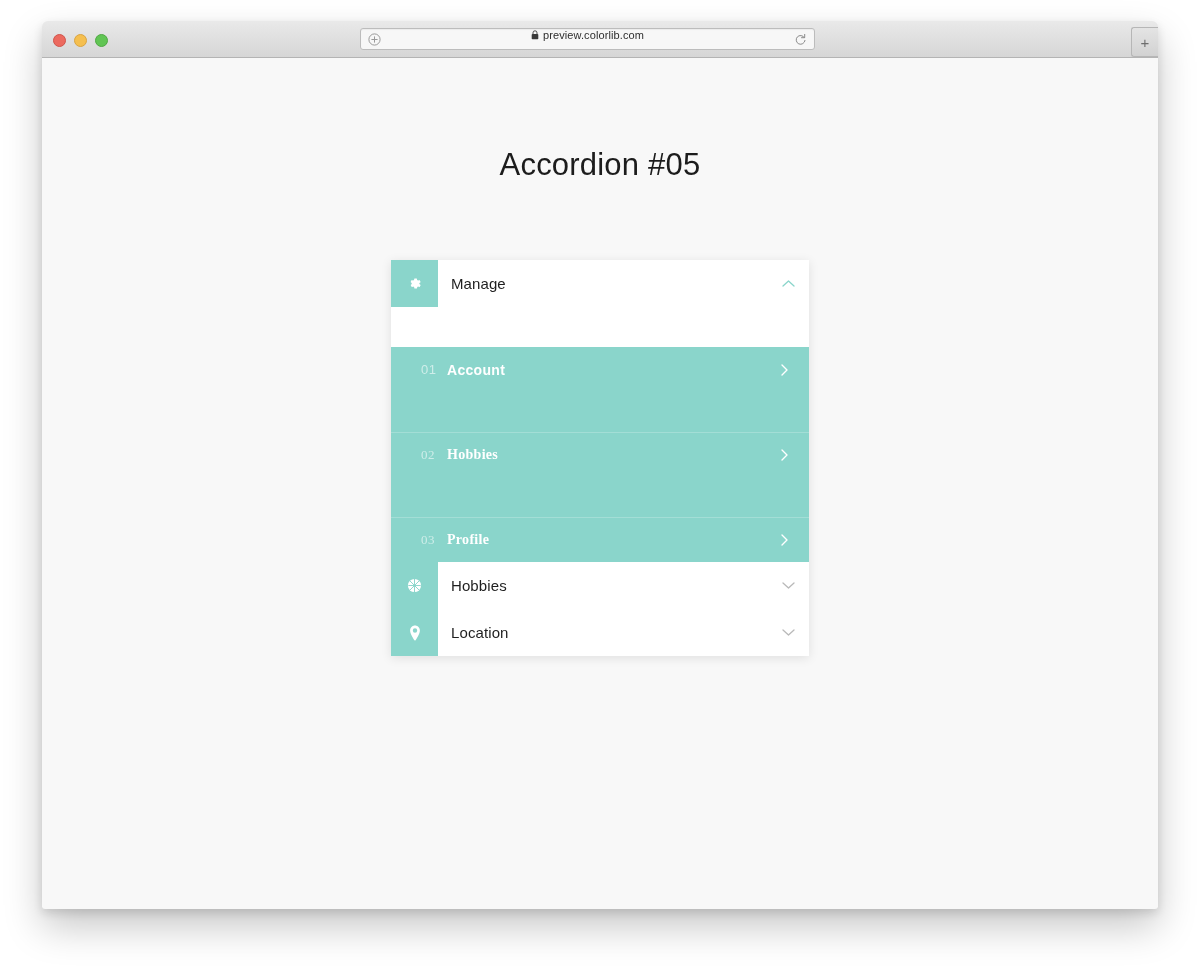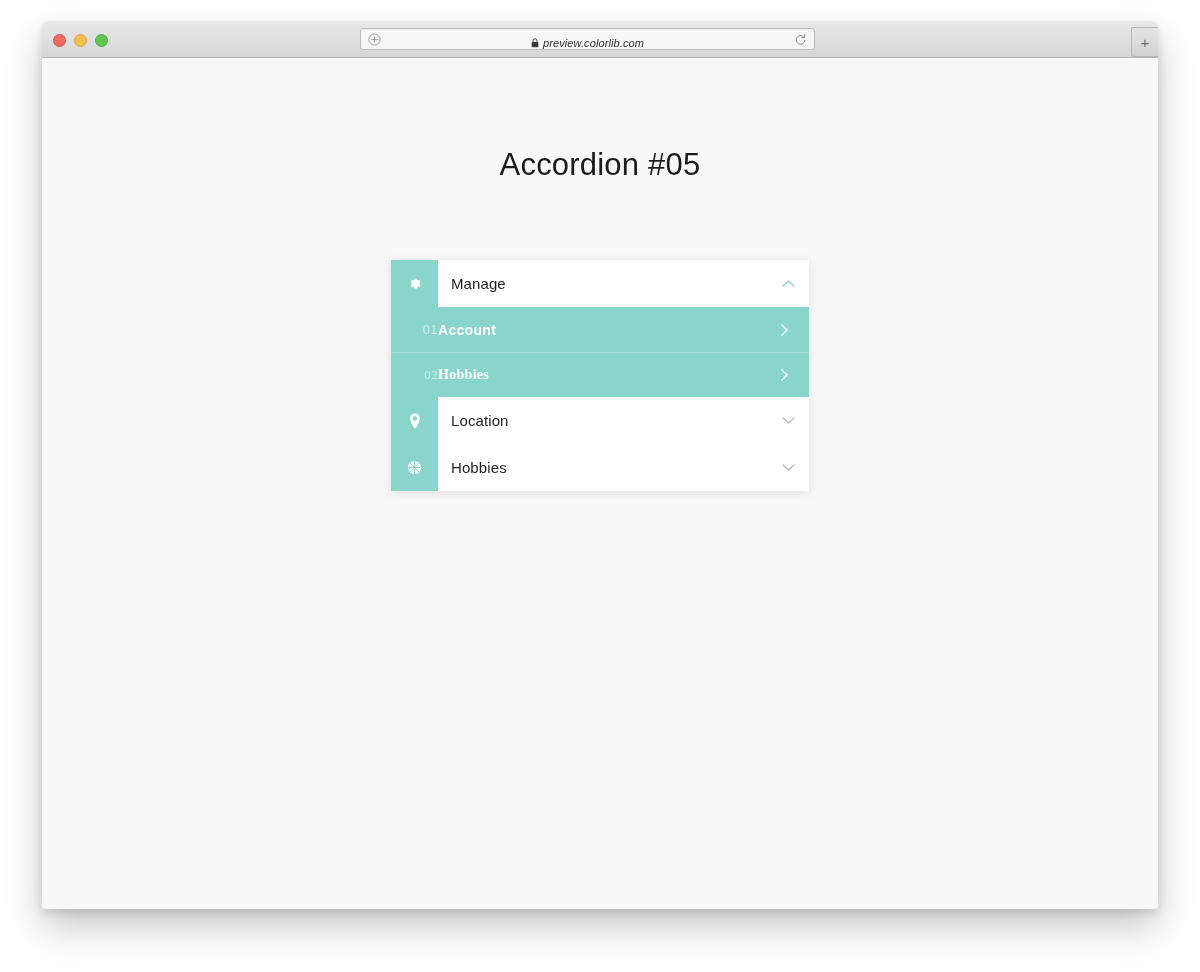--- a/index.html
+++ b/index.html
@@ -59,22 +59,21 @@
     position: absolute;
     left: 318px;
     top: 7px;
     width: 453px;
     height: 20px;
     background: #f7f7f7;
     border: 1px solid #bcbcbc;
     border-radius: 3px;
     box-shadow: inset 0 1px 1px rgba(0,0,0,0.05);
     display: flex;
-    align-items: flex-end;
-    font-style: italic;
+    align-items: flex-start;
   }
   .urlbar .side-icon {
     position: absolute;
     display: flex; align-items: center; justify-content: center;
     color: #888;
   }
   .urlbar .icon-left  { left: 6px;  top: 3px; width: 14px; height: 14px; }
   .urlbar .icon-right { right: 7px; top: 3px; width: 14px; height: 14px; }
   .url-center {
     flex: 1;
@@ -128,21 +127,21 @@
   .accordion {
     position: absolute;
     left: 50%;
     transform: translateX(-50%);
     top: 202px;
     width: 418px;
     background: #ffffff;
     box-shadow: 0 2px 10px rgba(0,0,0,0.10);
   }
 
-  .acc-item { position: relative; text-align: right; }
+  .acc-item { position: relative; }
 
   .acc-header {
     display: flex;
     align-items: stretch;
     background: #ffffff;
     height: 47px;
     position: relative;
   }
 
   .acc-icon {
@@ -174,23 +173,24 @@
   }
   .acc-chevron.open { color: #8ad5cb; }
 
   
   .acc-panel { background: #8ad5cb; }
 
   .sub-item {
     height: 45px;
     display: flex;
     align-items: center;
-    padding: 0 0 0 21px;
+    padding: 0 0 0 30px;
     box-sizing: border-box;
     position: relative;
+    margin-top: 40px;
   }
   .sub-item + .sub-item { border-top: 1px solid rgba(255,255,255,0.22); font-family: Liberation Serif, serif; }
 
   .sub-num {
     font-size: 13px;
     color: rgba(255,255,255,0.58);
     width: 26px;
     letter-spacing: 0.4px;
   }
   .sub-text {
@@ -292,37 +292,30 @@
           <div class="sub-item">
             <span class="sub-num">02</span>
             <span class="sub-text">Hobbies</span>
             <span class="sub-arrow">
               <svg width="7" height="12" viewBox="0 0 7 12">
                 <path d="M1 1l5 5-5 5" fill="none" stroke="currentColor" stroke-width="1.4" stroke-linecap="round" stroke-linejoin="round"></path>
               </svg>
             </span>
           </div>
 
-
-        </div>
-      </div>
-
-      <div class="acc-item">
-        <div class="acc-header">
-          <div class="acc-icon">
-            <svg width="12" height="16" viewBox="0 0 12 16" fill="#ffffff">
-              <path d="M6 0.6C3.3.6 1.1 2.8 1.1 5.5c0 3.5 4 9.3 4.2 9.6a.85.85 0 0 0 1.4 0c.2-.3 4.2-6.1 4.2-9.6C10.9 2.8 8.7.6 6 .6zm0 7.1a2.2 2.2 0 1 1 0-4.4 2.2 2.2 0 0 1 0 4.4z"></path>
-            </svg>
-          </div>
-          <div class="acc-label">Location</div>
-          <div class="acc-chevron">
-            <svg width="13" height="9" viewBox="0 0 13 9">
-              <path d="M1 2l5.5 5L12 2" fill="none" stroke="currentColor" stroke-width="1.3" stroke-linecap="round" stroke-linejoin="round"></path>
-            </svg>
-          </div>
+          <div class="sub-item">
+            <span class="sub-num">03</span>
+            <span class="sub-text">Profile</span>
+            <span class="sub-arrow">
+              <svg width="7" height="12" viewBox="0 0 7 12">
+                <path d="M1 1l5 5-5 5" fill="none" stroke="currentColor" stroke-width="1.4" stroke-linecap="round" stroke-linejoin="round"></path>
+              </svg>
+            </span>
+          </div>
+
         </div>
       </div>
 
       <div class="acc-item">
         <div class="acc-header">
           <div class="acc-icon">
             <svg width="15" height="15" viewBox="0 0 16 16">
               <circle cx="8" cy="8" r="7" fill="#ffffff"></circle>
               <g stroke="#8ad5cb" stroke-width="1" fill="none">
                 <path d="M1.4 8h13.2"></path>
@@ -334,15 +327,31 @@
           </div>
           <div class="acc-label">Hobbies</div>
           <div class="acc-chevron">
             <svg width="13" height="9" viewBox="0 0 13 9">
               <path d="M1 2l5.5 5L12 2" fill="none" stroke="currentColor" stroke-width="1.3" stroke-linecap="round" stroke-linejoin="round"></path>
             </svg>
           </div>
         </div>
       </div>
 
+      <div class="acc-item">
+        <div class="acc-header">
+          <div class="acc-icon">
+            <svg width="12" height="16" viewBox="0 0 12 16" fill="#ffffff">
+              <path d="M6 0.6C3.3.6 1.1 2.8 1.1 5.5c0 3.5 4 9.3 4.2 9.6a.85.85 0 0 0 1.4 0c.2-.3 4.2-6.1 4.2-9.6C10.9 2.8 8.7.6 6 .6zm0 7.1a2.2 2.2 0 1 1 0-4.4 2.2 2.2 0 0 1 0 4.4z"></path>
+            </svg>
+          </div>
+          <div class="acc-label">Location</div>
+          <div class="acc-chevron">
+            <svg width="13" height="9" viewBox="0 0 13 9">
+              <path d="M1 2l5.5 5L12 2" fill="none" stroke="currentColor" stroke-width="1.3" stroke-linecap="round" stroke-linejoin="round"></path>
+            </svg>
+          </div>
+        </div>
+      </div>
+
     </div>
   </div>
 </div>
 
 </body></html>

